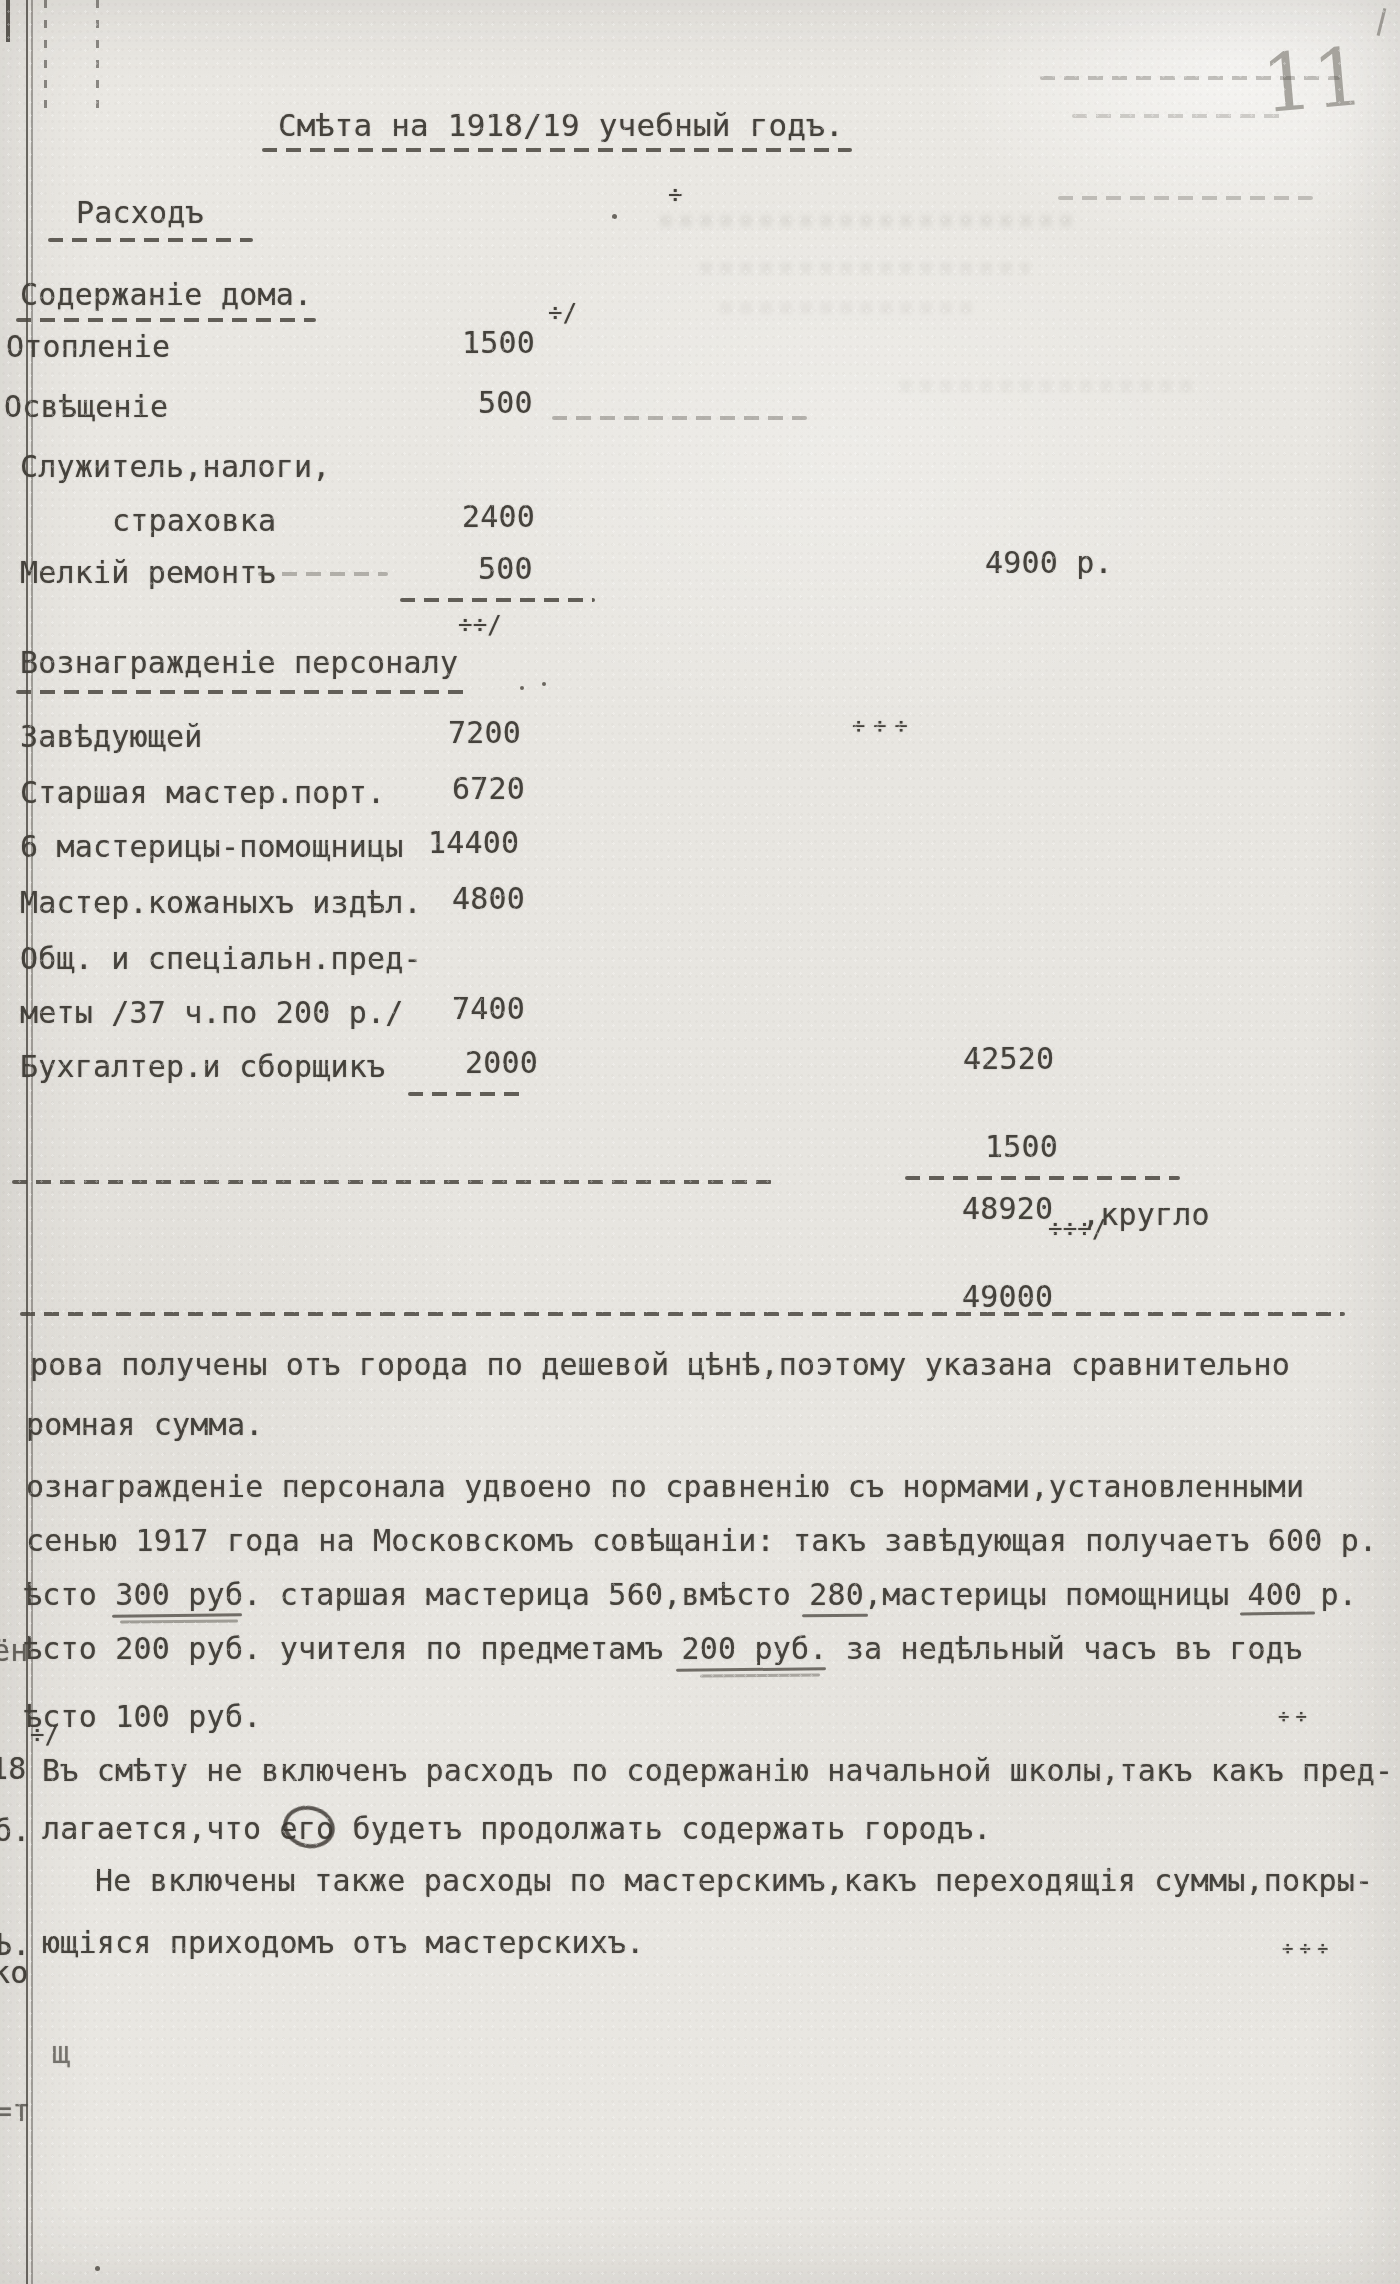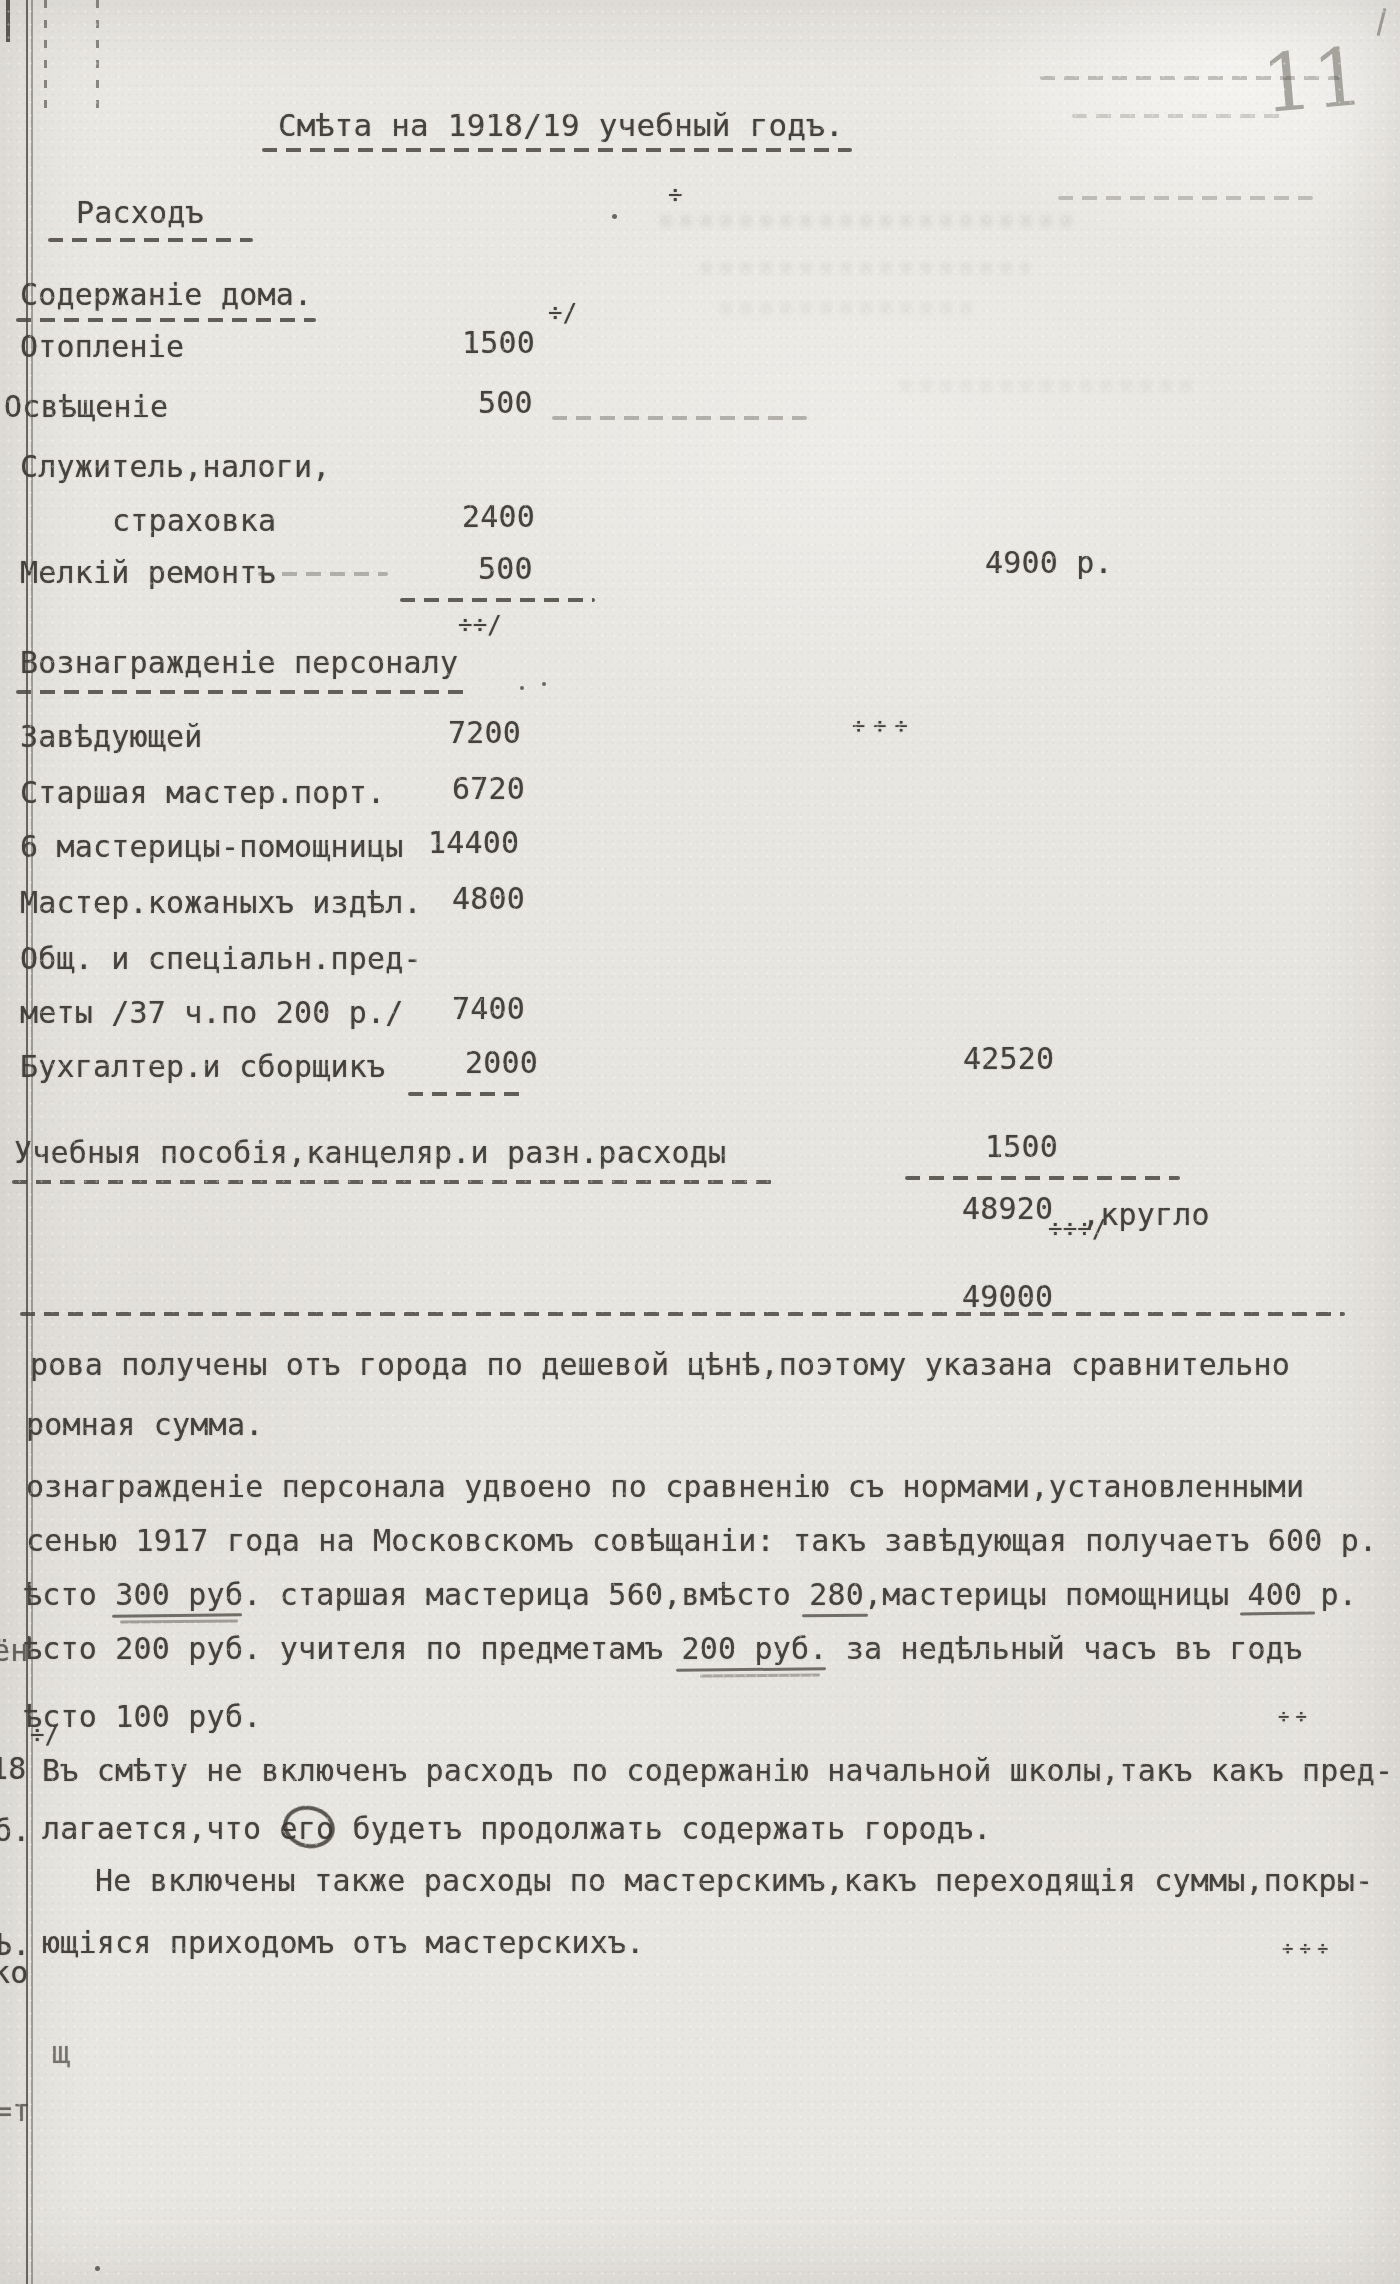--- a/index.html
+++ b/index.html
@@ -62,21 +62,21 @@
   <div class="dash" style="left:262px;top:148px;width:590px"></div>
   <div class="t sup" style="left:668px;top:182px">÷</div>
   <div class="dot" style="left:612px;top:214px"></div>
 
   <div class="t" style="left:76px;top:196px">Расходъ</div>
   <div class="dash" style="left:48px;top:238px;width:205px"></div>
 
   <div class="t" style="left:20px;top:278px">Содержаніе дома.</div>
   <div class="dash" style="left:16px;top:318px;width:300px"></div>
 
-  <div class="t" style="left:20px;top:330px">Отопленіе</div>
+  <div class="t" style="left:6px;top:330px">Отопленіе</div>
   <div class="t" style="left:462px;top:326px">1500</div>
   <div class="t sup" style="left:548px;top:300px">÷/</div>
 
   <div class="t" style="left:4px;top:390px">Освѣщеніе</div>
   <div class="t" style="left:478px;top:386px">500</div>
   <div class="dash faint" style="left:552px;top:416px;width:255px"></div>
 
   <div class="t" style="left:20px;top:450px">Служитель,налоги,</div>
 
   <div class="t" style="left:112px;top:504px">страховка</div>
@@ -111,21 +111,20 @@
   <div class="t" style="left:20px;top:942px">Общ. и спеціальн.пред-</div>
 
   <div class="t" style="left:20px;top:996px">меты /37 ч.по 200 р./</div>
   <div class="t" style="left:452px;top:992px">7400</div>
 
   <div class="t" style="left:20px;top:1050px">Бухгалтер.и сборщикъ</div>
   <div class="t" style="left:465px;top:1046px">2000</div>
   <div class="t" style="left:963px;top:1042px">42520</div>
   <div class="dash" style="left:408px;top:1092px;width:118px"></div>
 
-  <div class="t" style="left:14px;top:1136px">Учебныя пособія,канцеляр.и разн.расходы</div>
   <div class="t" style="left:985px;top:1130px">1500</div>
   <div class="dash" style="left:12px;top:1180px;width:760px"></div>
   <div class="dash" style="left:905px;top:1176px;width:275px"></div>
 
   <div class="t" style="left:962px;top:1192px">48920</div>
   <div class="t" style="left:1082px;top:1198px">,кругло</div>
   <div class="t sup" style="left:1048px;top:1216px">÷÷÷/</div>
   <div class="t" style="left:962px;top:1280px">49000</div>
 
   <div class="dash" style="left:20px;top:1312px;width:1325px"></div>

